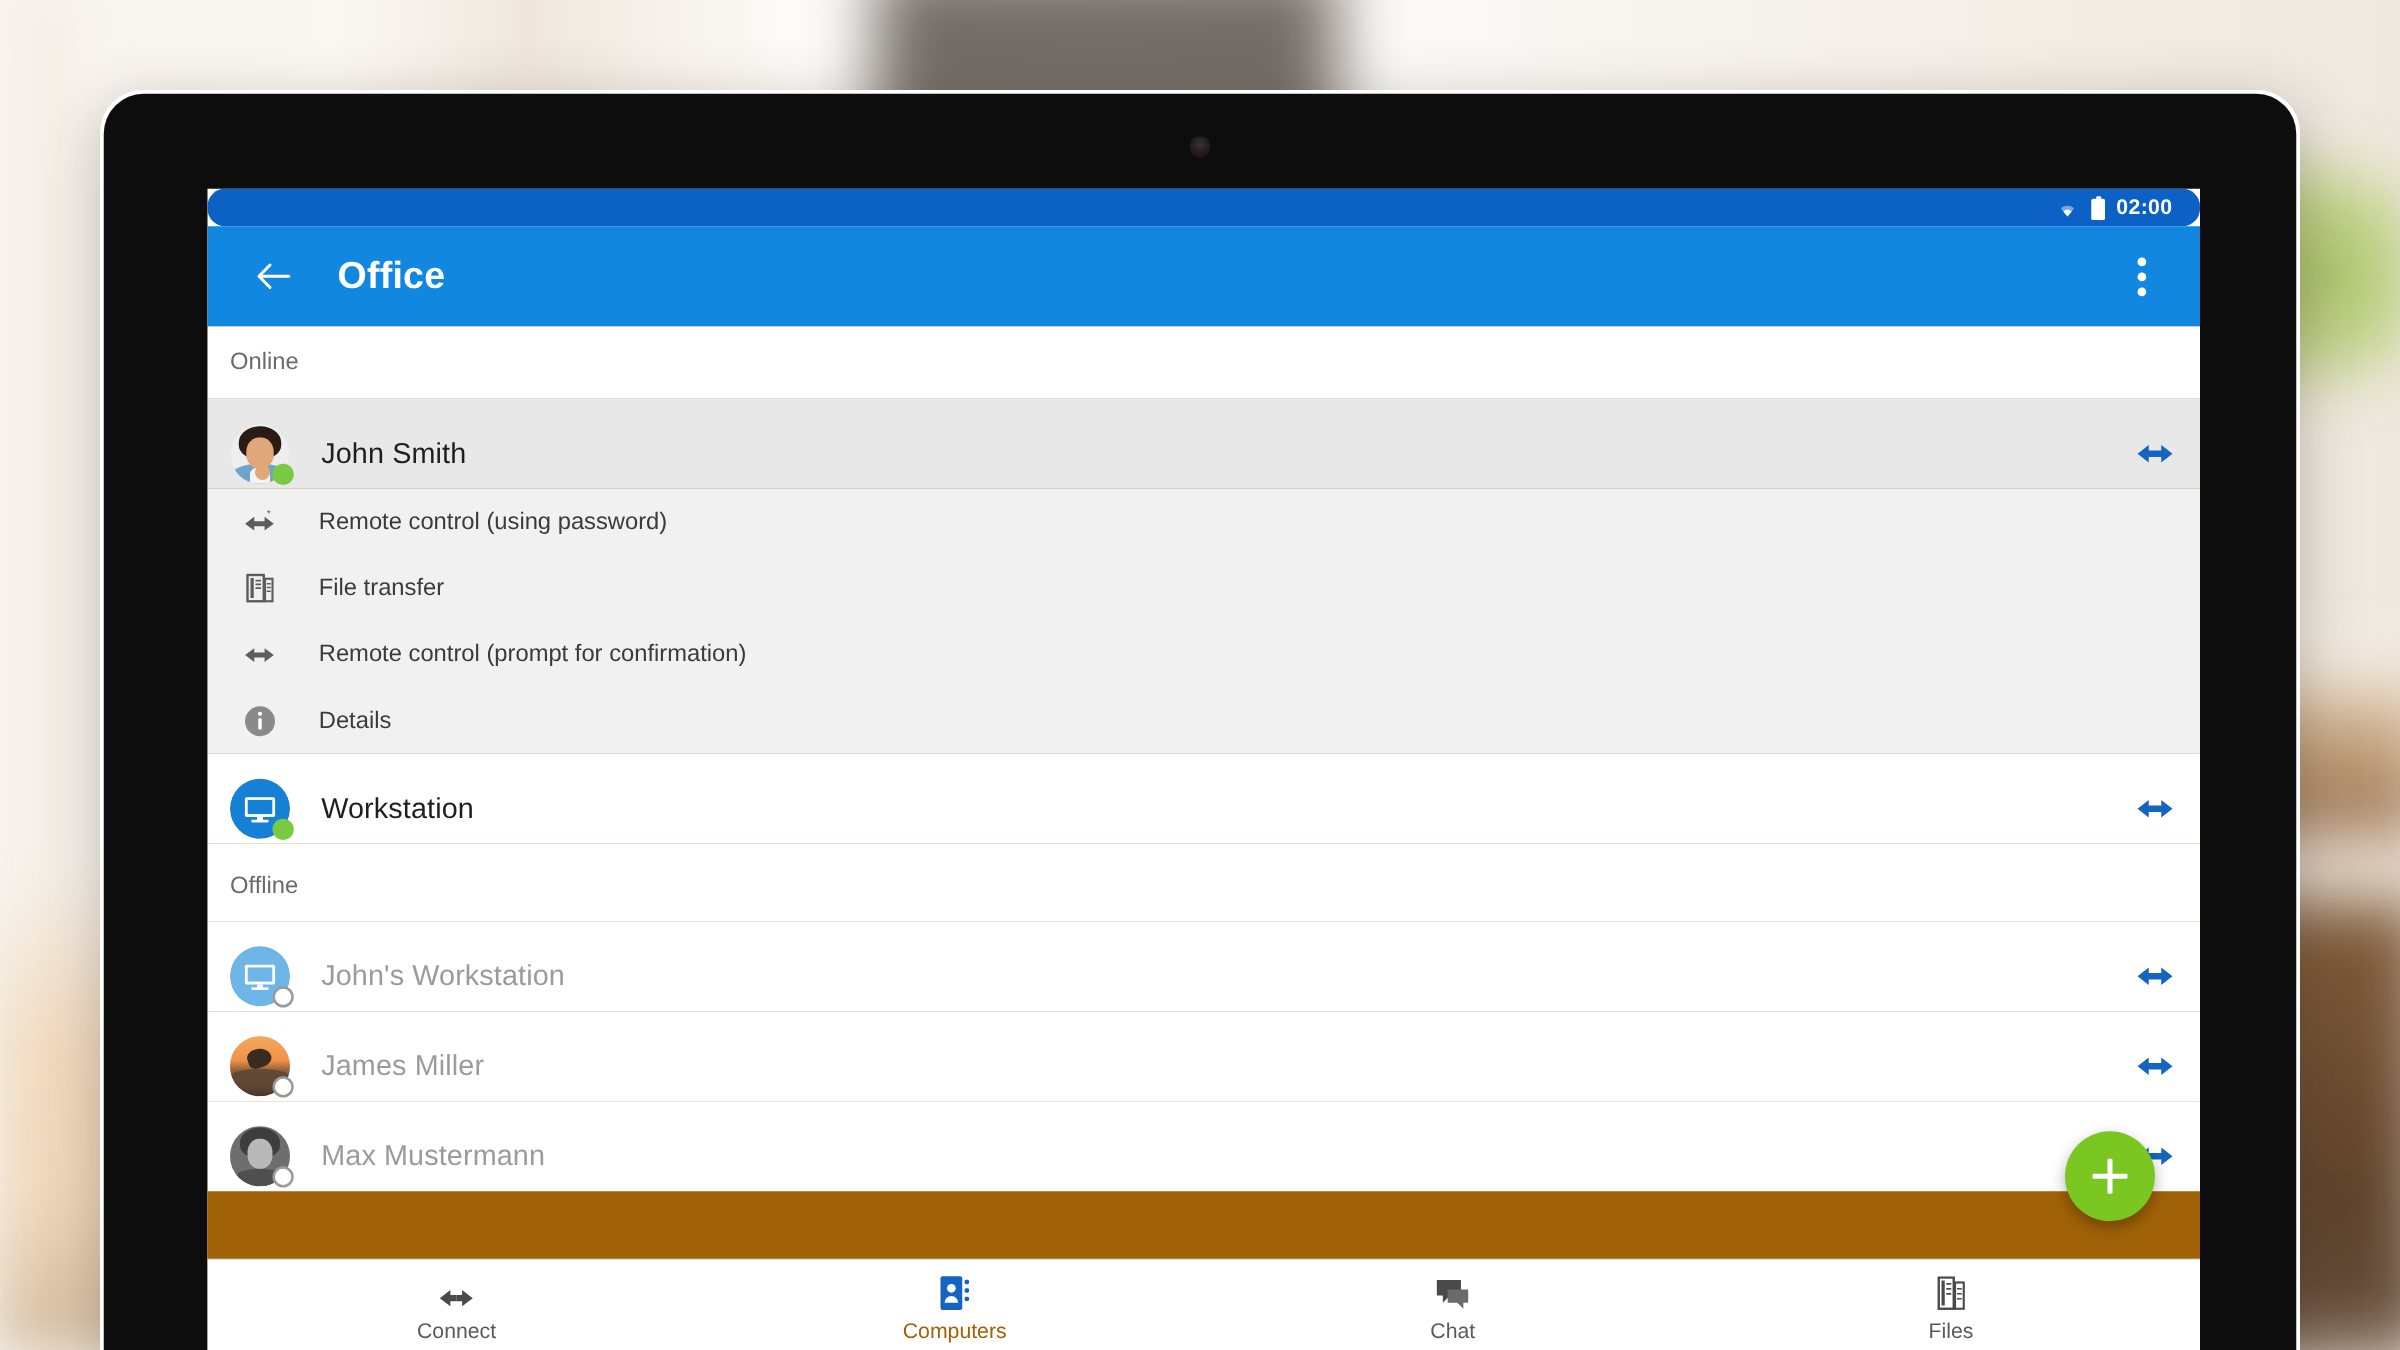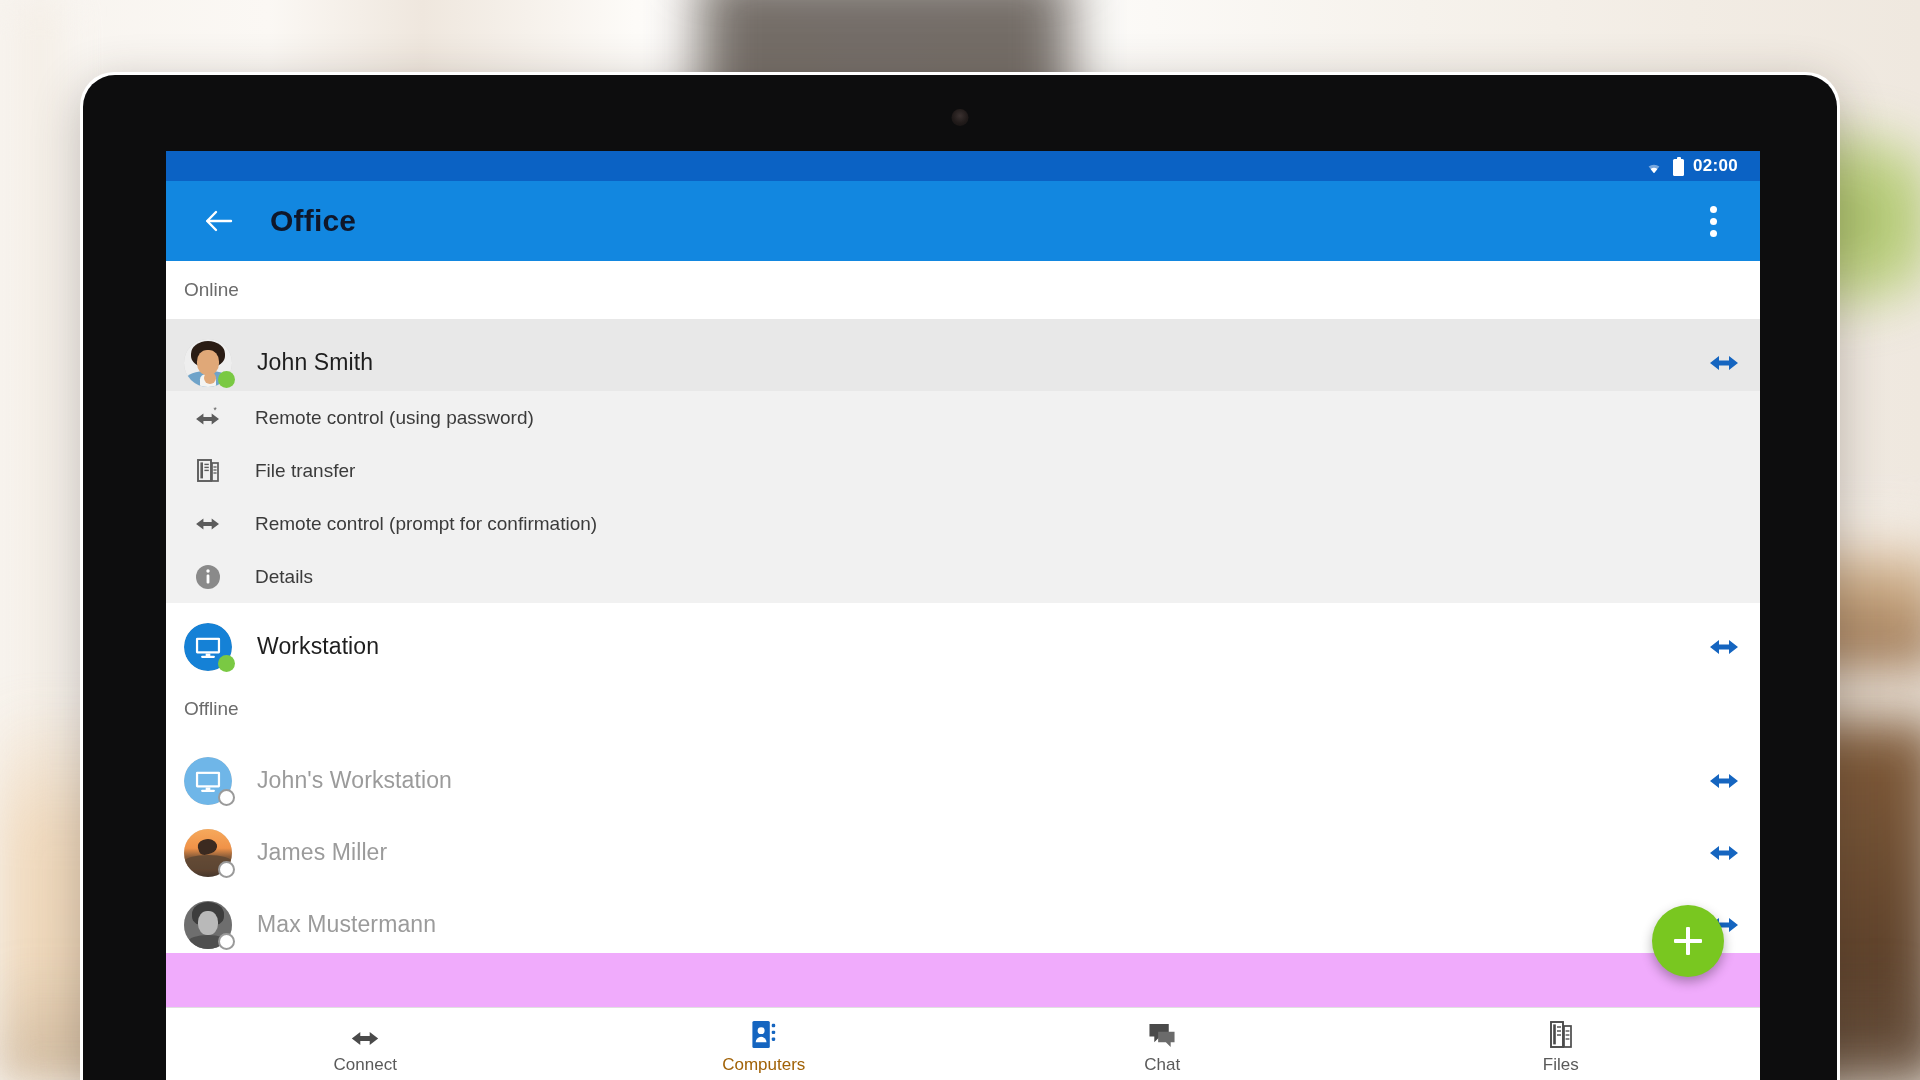--- a/index.html
+++ b/index.html
@@ -79,21 +79,21 @@
   #screen {
     position:absolute; left:83px; top:76px; width:1594px; height:934px;
     background:#ffffff; overflow:hidden;
     display:flex; flex-direction:column;
   }
 
   
   .statusbar {
     height:30px; background:#0b62c4; flex:none;
     display:flex; align-items:center; justify-content:flex-end;
-    padding-right:22px; gap:9px;
+    padding-right:22px; gap:9px;border-radius:14px;
   }
   .statusbar .time {
     color:#fff; font-size:17px; font-weight:bold; letter-spacing:.3px;
     font-family:"Liberation Sans", sans-serif;
   }
   .ic-wifi { width:20px; height:15px; position:relative; }
   .ic-wifi svg { display:block; }
   .ic-batt { width:11px; height:19px; position:relative; }
   .ic-batt .body { position:absolute; left:0; top:2px; width:11px; height:17px; background:#fff; border-radius:1.5px; }
   .ic-batt .cap  { position:absolute; left:3.5px; top:0; width:4px; height:3px; background:#fff; border-radius:1px 1px 0 0; }
@@ -101,31 +101,31 @@
   
   .appbar {
     height:80px; background:#1287e0; flex:none;
     display:flex; align-items:center; padding:0 24px 0 30px;
   }
   .appbar .back {
     width:46px; height:46px; display:flex; align-items:center; justify-content:center;
     cursor:pointer;
   }
   .appbar .title {
-    color:#0f172a; font-size:30px; font-weight:bold; margin-left:28px; letter-spacing:.2px;
+    color:#ffffff; font-size:30px; font-weight:bold; margin-left:28px; letter-spacing:.2px;
   }
   .appbar .spacer { flex:1; }
   .appbar .overflow {
     width:46px; height:60px; display:flex; flex-direction:column;
     align-items:center; justify-content:center; gap:5px; cursor:pointer;
   }
   .appbar .overflow i { width:7px; height:7px; border-radius:50%; background:#fff; display:block; }
 
   
-  .content { flex:1; background:#f0abfc; position:relative; overflow:hidden; }
+  .content { flex:1; background:#a16207; position:relative; overflow:hidden; }
 
   .section-label {
     height:58px; display:flex; align-items:center;
     padding-left:18px; color:#6b6b6b; font-size:19px; background:#fff;
   }
   .section-label.offline-label { height:62px; padding-top:6px; }
 
   .row {
     height:72px; display:flex; align-items:center; padding:15px 0 0 18px;
     background:#fff; cursor:pointer;

